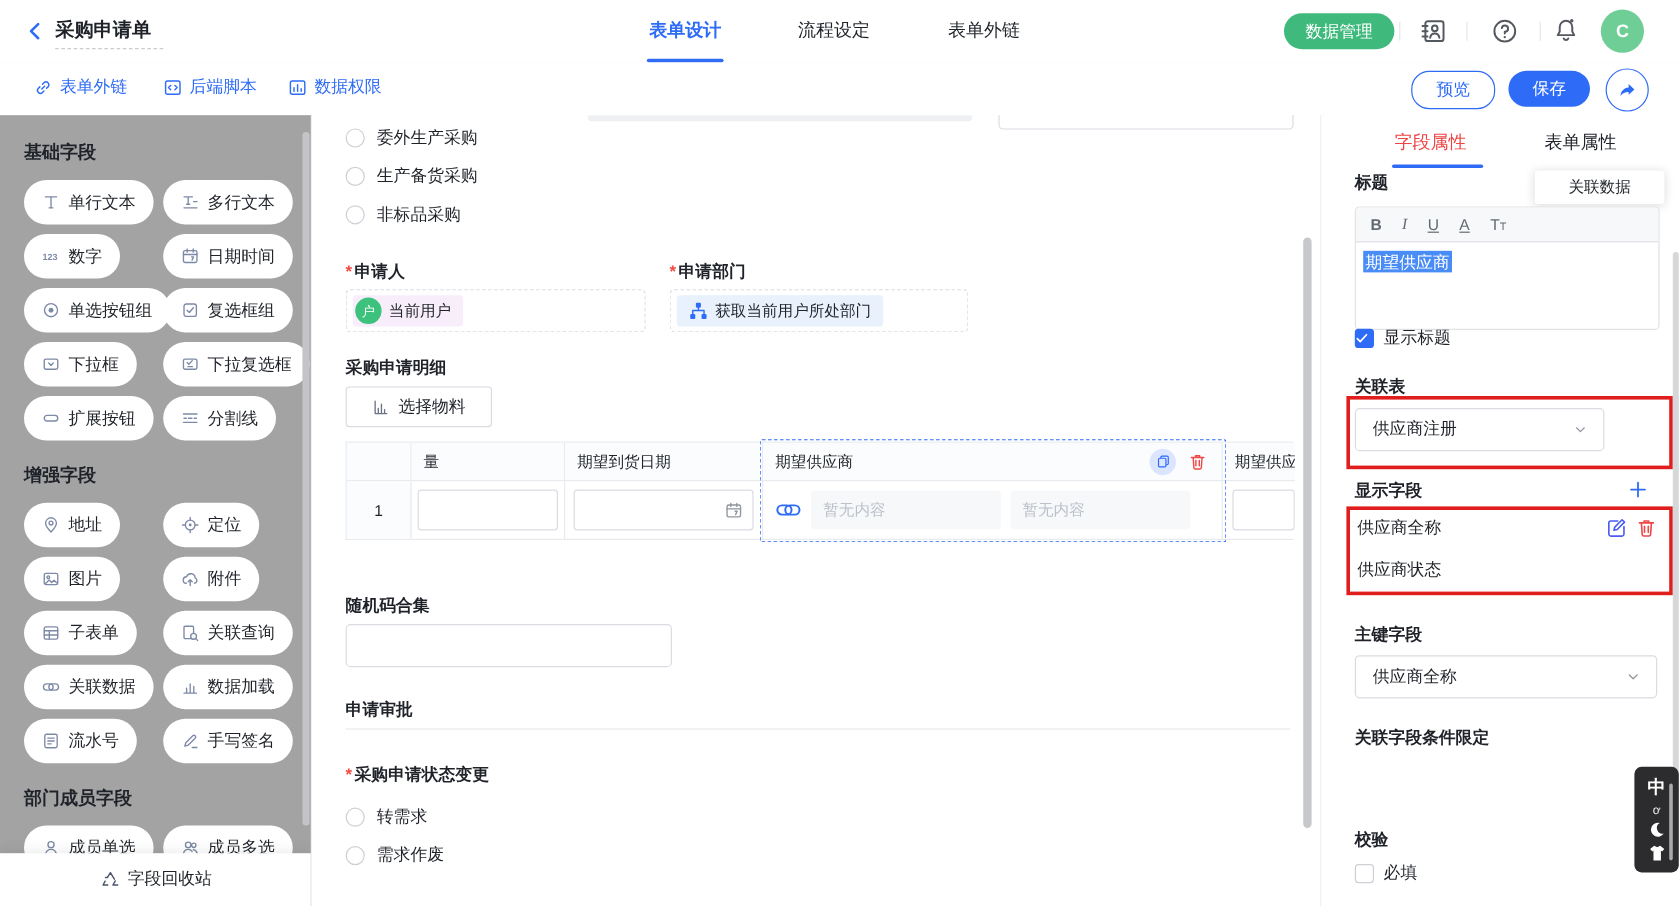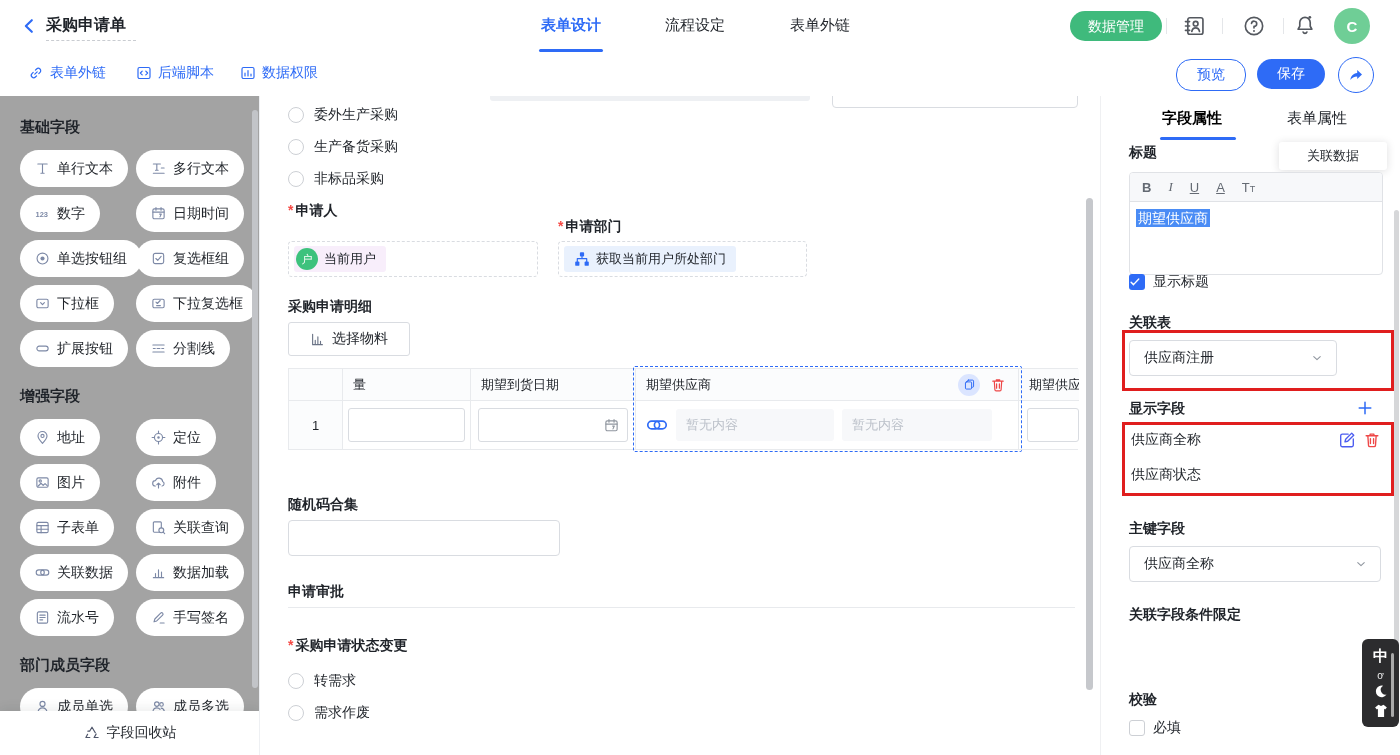--- a/index.html
+++ b/index.html
@@ -51,21 +51,21 @@
   .th{background:#fbfcfd;border-bottom:1px solid #e8eaed;display:flex;align-items:center;padding:0 10px;font-size:13px;color:#1f2329;white-space:nowrap;overflow:hidden;box-sizing:border-box;}
   .td{display:flex;align-items:center;box-sizing:border-box;overflow:hidden;}
   .bR{border-right:1px solid #e8eaed;}
   .ph{background:#f7f8fa;border-radius:3px;height:32px;display:flex;align-items:center;padding:0 10px;font-size:13px;color:#bbc0c9;box-sizing:border-box;}
   .sel-col{position:absolute;border:1.6px dashed #2e6bf6;border-radius:2px;pointer-events:none;}
   .copy-circ{width:22px;height:22px;border-radius:50%;background:#dbe5ff;color:#2e6bf6;display:flex;align-items:center;justify-content:center;}
   .scroll-thumb{position:absolute;border-radius:4px;background:#c6c8cc;}
   
   .panel{position:absolute;left:1100px;top:96px;width:300px;height:659px;background:#fff;border-left:1px solid #eff0f2;box-sizing:border-box;}
   .ptab{font-size:15px;color:#1f2329;}
-  .ptab.active{color:#000000;font-weight:700;}
+  .ptab.active{color:#ef4444;font-weight:400;}
   .plabel{font-size:14px;font-weight:700;color:#1f2329;}
   .ptag{background:#fff;border-radius:3px;box-shadow:0 1px 8px rgba(31,35,41,.15);display:flex;align-items:center;justify-content:center;font-size:13px;color:#1f2329;}
   .editor{border:1px solid #e0e2e6;border-radius:4px;overflow:hidden;background:#fff;}
   .editor-bar{height:28px;background:#f7f8fa;border-bottom:1px solid #e0e2e6;display:flex;align-items:center;gap:17px;padding:0 12px;color:#646a73;font-size:13px;}
   .eb{cursor:pointer;}
   .eb.b{font-weight:700;}
   .eb.i{font-style:italic;font-family:"Liberation Serif",serif;}
   .eb.u,.eb.a{text-decoration:underline;}
   .eb.t small{font-size:9px;}
   .editor-body{height:56px;padding:8px 6px;font-size:14px;}
@@ -403,21 +403,21 @@
       </div>
     <div class="radio-row abs" style="left:28px;top:43px;">
         <span class="radio"></span>
         <span>生产备货采购</span>
       </div>
     <div class="radio-row abs" style="left:28px;top:75px;">
         <span class="radio"></span>
         <span>非标品采购</span>
       </div>
 
-    <div class="flabel abs" style="left:28px;top:106px;"><span class="freq">*</span><span>申请人</span></div>
+    <div class="flabel abs" style="left:28px;top:122px;"><span class="freq">*</span><span>申请人</span></div>
     <div class="dashed-box abs" style="left:28px;top:145px;width:250px;height:36px;">
       <span class="tag-user">
         <span class="uavatar">户</span>
         <span>当前用户</span>
       </span>
     </div>
     <div class="flabel abs" style="left:298px;top:122px;"><span class="freq">*</span><span>申请部门</span></div>
     <div class="dashed-box abs" style="left:298px;top:145px;width:249px;height:36px;">
       <span class="tag-dept">
         <span class="ic" style="width:16px;height:16px;color:#2e6bf6;">

